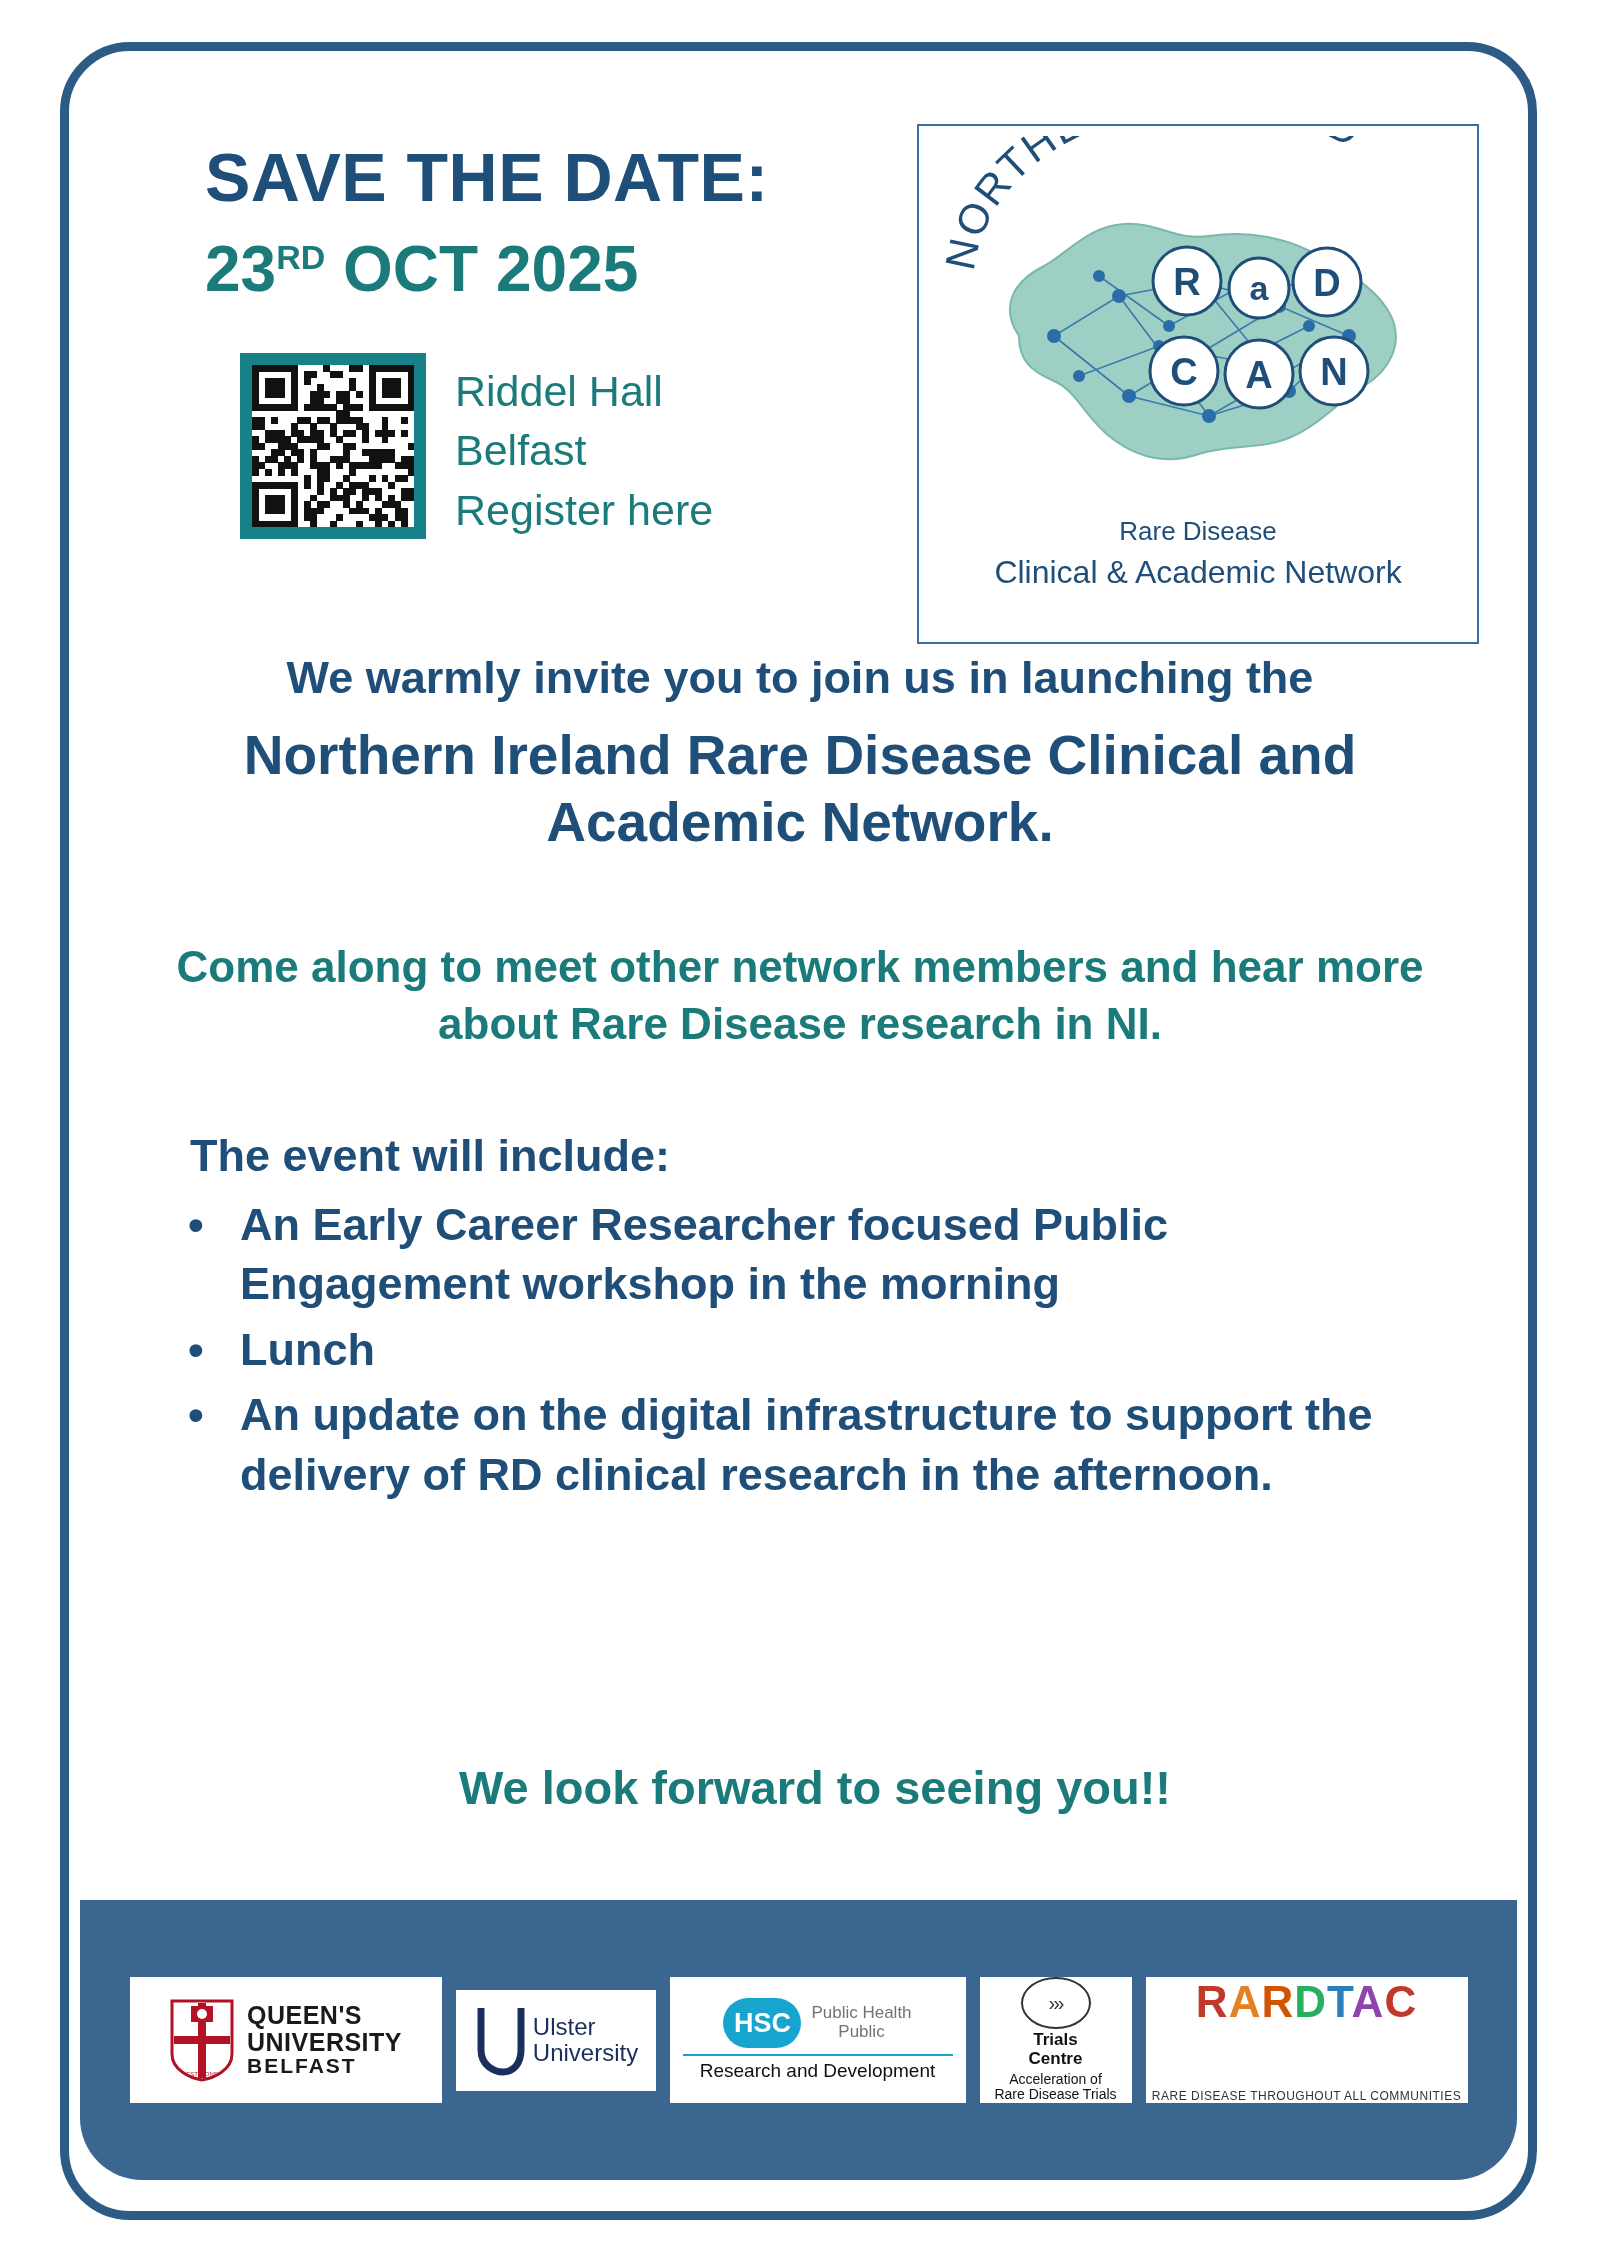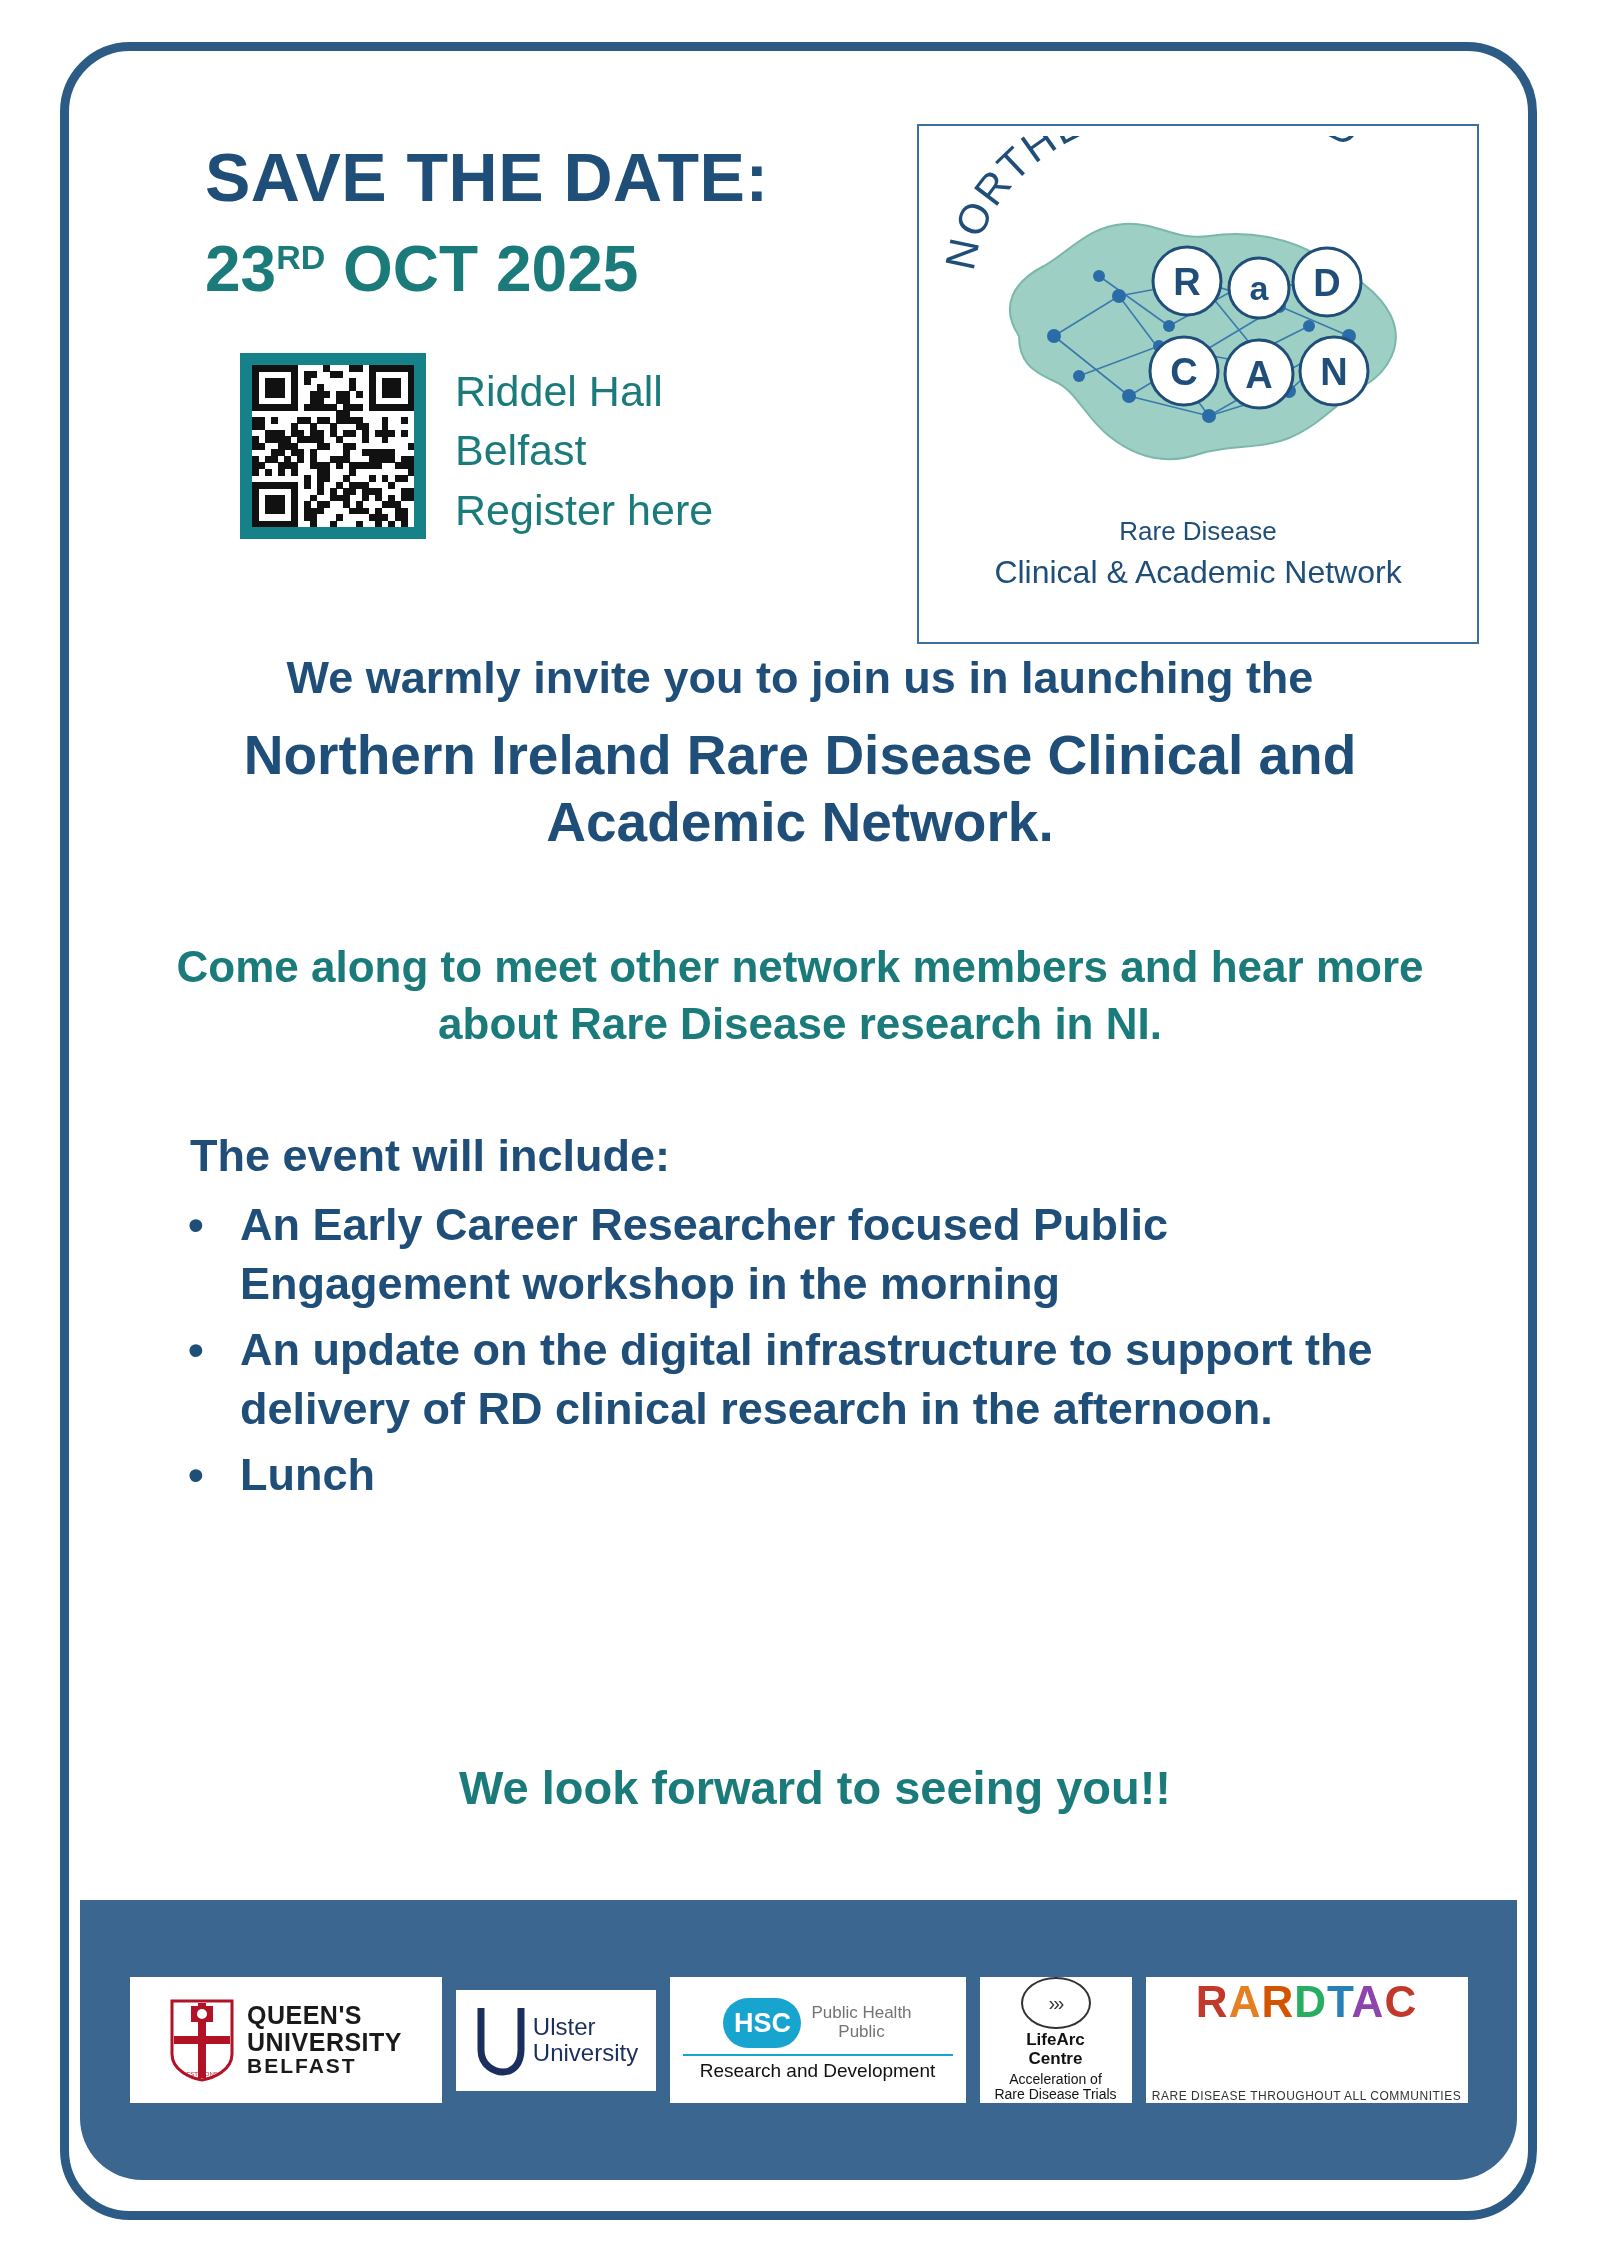--- a/index.html
+++ b/index.html
@@ -685,22 +685,22 @@
   </div>
 
   <div class="invite">We warmly invite you to join us in launching the</div>
   <div class="invite-title">Northern Ireland Rare Disease Clinical and Academic Network.</div>
   <div class="come-along">Come along to meet other network members and hear more about Rare Disease research in NI.</div>
 
   <div class="include-head">The event will include:</div>
 
   <ul class="bullets">
     <li>An Early Career Researcher focused Public Engagement workshop in the morning</li>
+    <li>Lunch</li>
     <li>An update on the digital infrastructure to support the delivery of RD clinical research in the afternoon.</li>
-    <li>Lunch</li>
   </ul>
 
   <div class="closing">We look forward to seeing you!!</div>
 
   <div class="footer">
     <div class="logo-strip">
 
       <div class="logo-tile qub-tile">
         <div class="qub-inner">
           <svg width="66" height="84" viewBox="0 0 66 84">
@@ -737,21 +737,21 @@
             <div>Public Health</div>
             <div>Public</div>
           </div>
         </div>
         <div class="hsc-sub">Research and Development</div>
       </div>
 
       <div class="logo-tile lifearc-tile">
         <div class="lifearc-circle">›››</div>
         <div class="lifearc-t1">
-          <span>LifeArc</span><br>
+          <span>Trials</span><br>
           <span>Centre</span>
         </div>
         <div class="lifearc-t2">
           <span>Acceleration of</span><br>
           <span>Rare Disease Trials</span>
         </div>
       </div>
 
       <div class="logo-tile rardtac-tile">
         <div class="rardtac-word">

